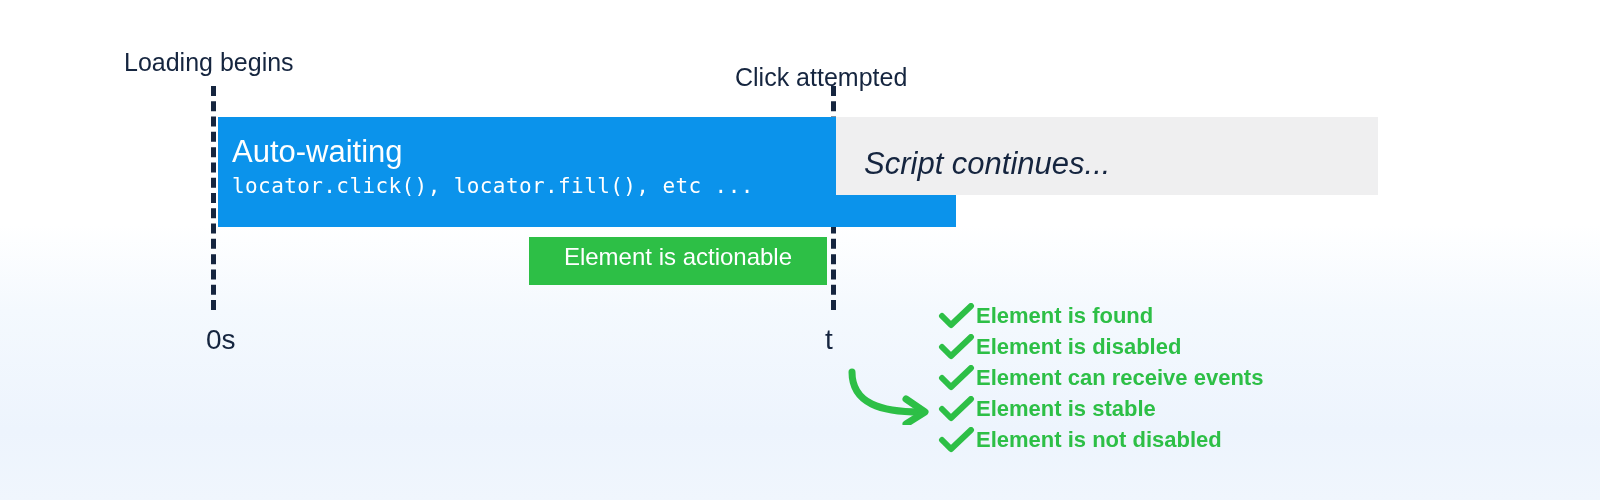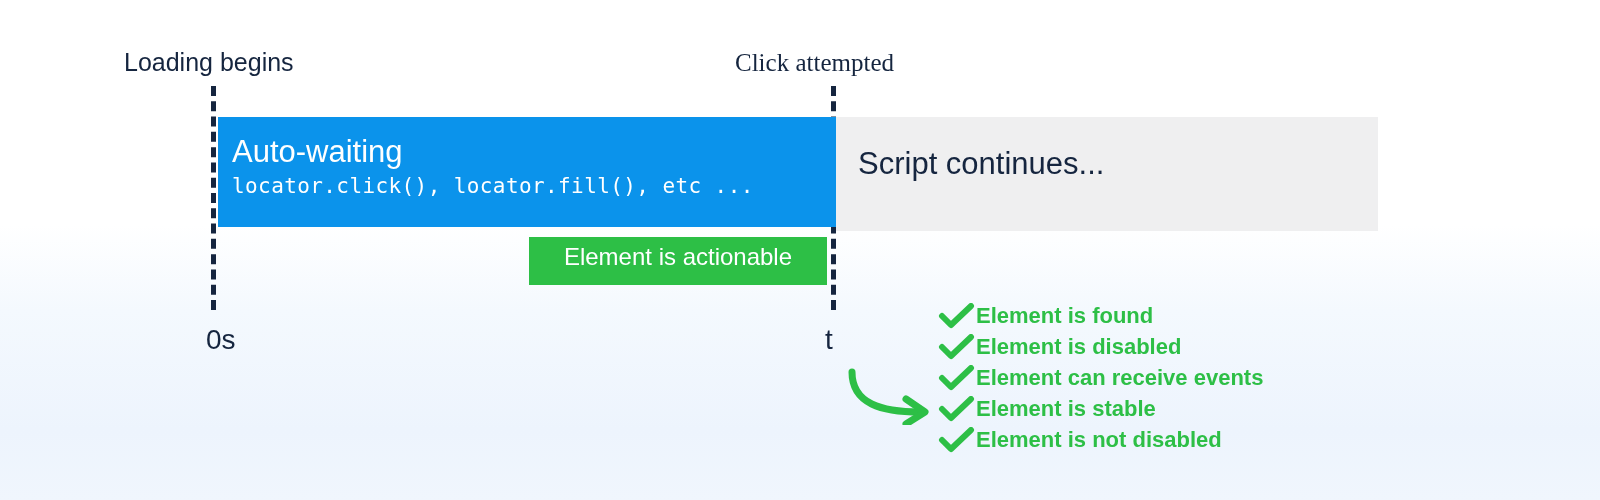--- a/index.html
+++ b/index.html
@@ -28,21 +28,21 @@
 
   
   .top-label {
     position: absolute;
     color: #15253f;
     font-size: 25px;
     line-height: 30px;
     white-space: nowrap;
   }
   #label-loading  { left: 124px; top: 47px; }
-  #label-click    { left: 735px; top: 48px; font-family: Liberation Serif, serif; }
+  #label-click    { left: 735px; top: 62px; }
 
   
   .guide {
     position: absolute;
     width: 0;
     border-left: 5px dashed #15253f;
   }
   #guide-left  { left: 211px; top: 86px;  height: 224px; }
   #guide-right { left: 831px; top: 86px;  height: 224px; }
 
@@ -71,24 +71,25 @@
     letter-spacing: 0.4px;
     white-space: nowrap;
     margin-top: 2px;
   }
 
   #bar-script-continues {
     position: absolute;
     left: 836px;
     top: 117px;
     width: 542px;
-    height: 114px;
+    height: 78px;
     background: #efeff0;
     box-sizing: border-box;
-    padding: 28px 0 0 22px;
+    padding: 28px 0 0 28px;
+    font-style: italic;
   }
   #bar-script-continues .bar-title {
     color: #15253f;
     font-size: 31px;
     line-height: 38px;
     white-space: nowrap;
   }
 
   
   #badge-actionable {

